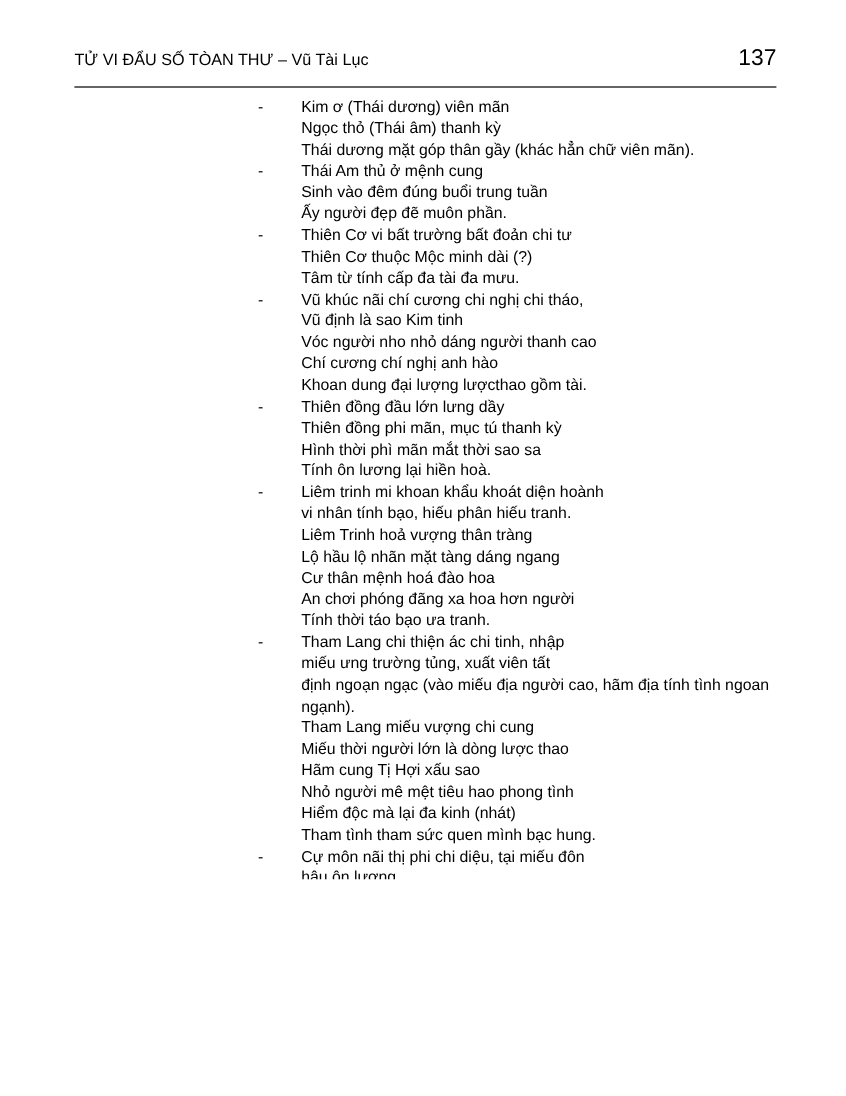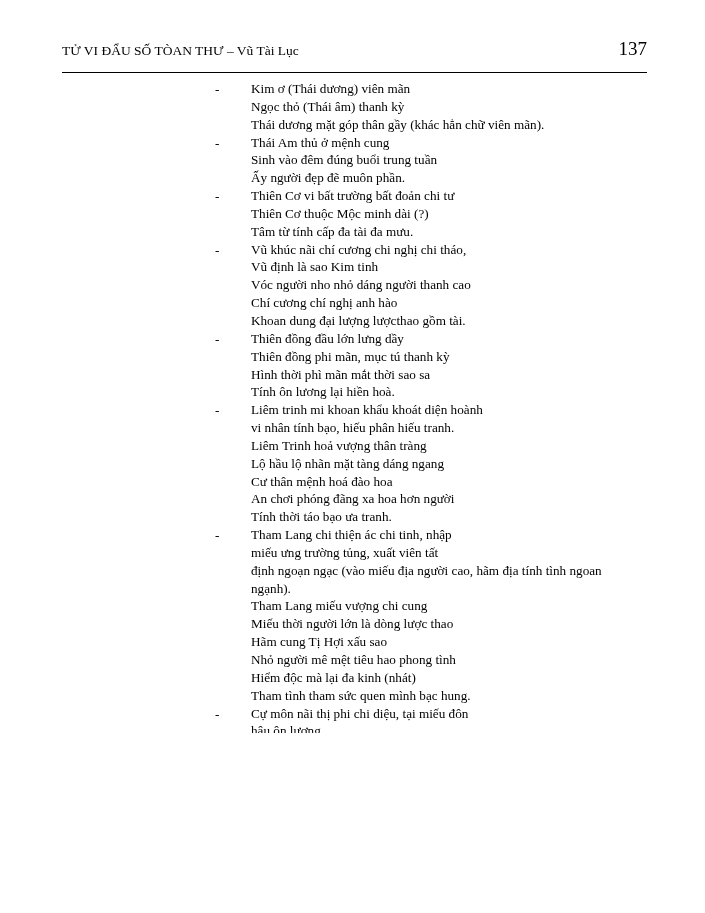--- a/index.html
+++ b/index.html
@@ -5,21 +5,21 @@
   html, body {
     margin: 0;
     padding: 0;
     background: #ffffff;
   }
   .page {
     position: relative;
     width: 705px;
     height: 733px;
     background: #ffffff;
-    font-family: Liberation Serif, serif;
+    font-family: Liberation Sans, sans-serif;
     color: #000000;
     box-sizing: border-box;
     overflow: hidden;
   }
   .header {
     position: absolute;
     top: 38px;
     left: 62px;
     width: 585px;
     display: flex;

